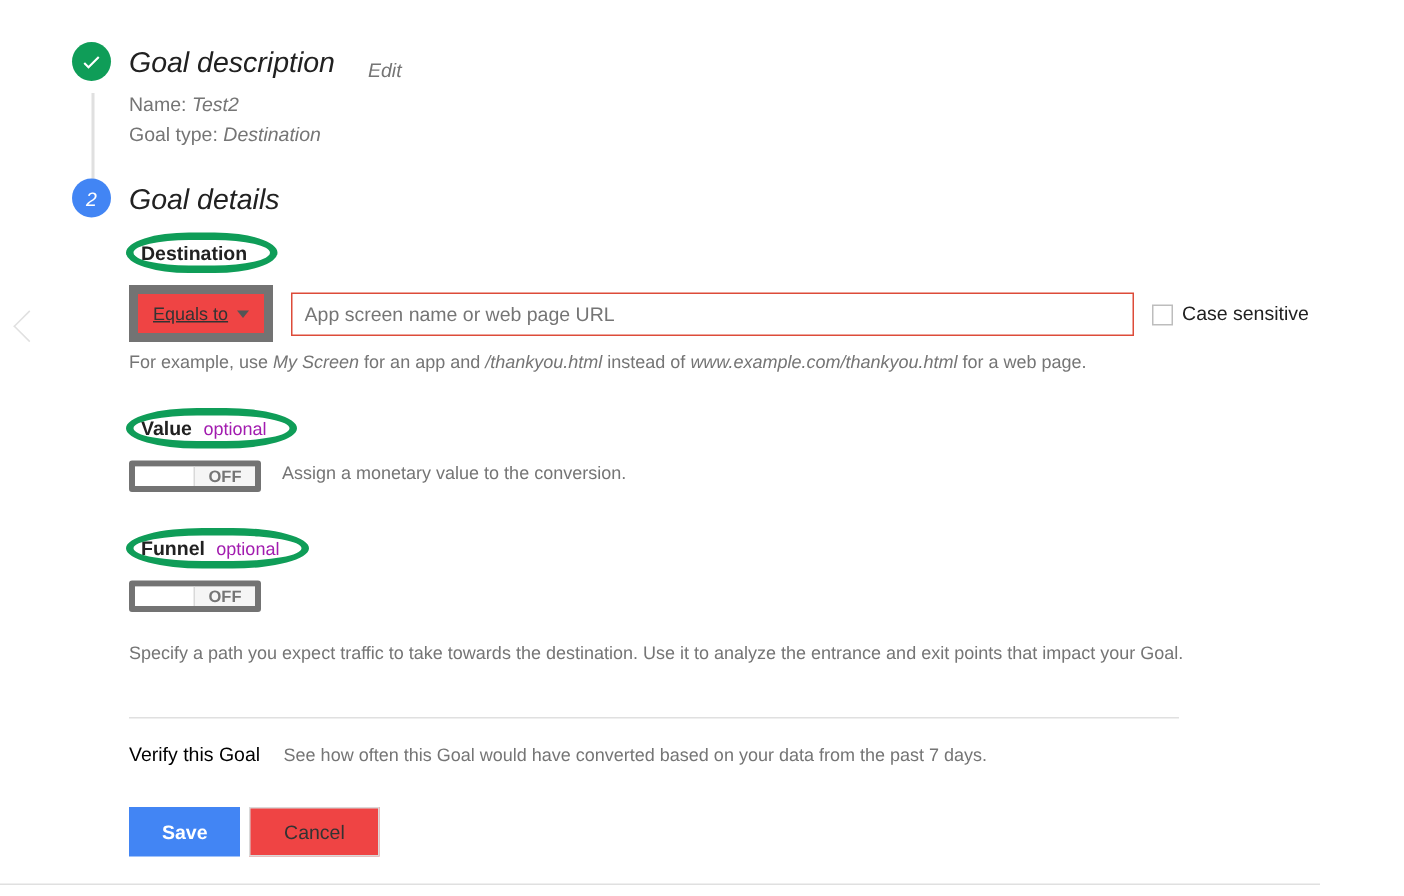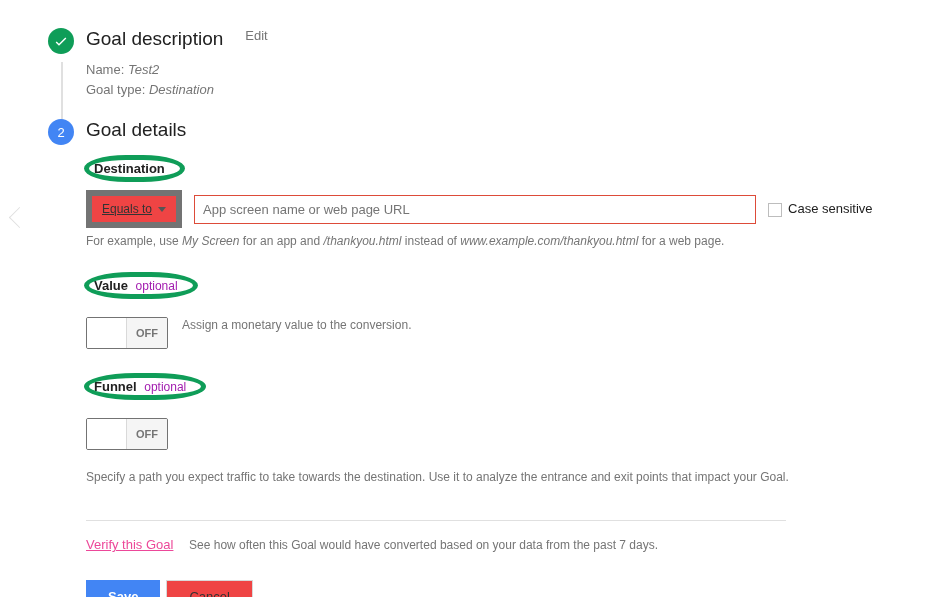--- a/index.html
+++ b/index.html
@@ -14,21 +14,21 @@
     .stepper-line {
       position: absolute;
       left: 61px;
       top: 62px;
       width: 2px;
       height: 60px;
       background: #e0e0e0;
       z-index: 0;
     }
     .step { position: relative; }
-    .step-header { display: flex; align-items: flex-start; }
+    .step-header { display: flex; align-items: flex-end; font-style: italic; }
     .step-circle {
       width: 26px; height: 26px;
       border-radius: 50%;
       display: flex; align-items: center; justify-content: center;
       font-size: 13px;
       color: #fff;
       position: relative;
       z-index: 1;
       flex-shrink: 0;
     }
@@ -110,25 +110,25 @@
       margin-right: 6px;
       vertical-align: middle;
     }
     .checkbox-label { color: #212121; font-size: 13px; cursor: pointer; }
 
     .helptext { color: #757575; font-size: 12px; margin-top: 6px; }
     .helptext em { }
 
     .toggle {
       display: inline-flex;
-      border: 1px solid #737373;
+      border: 4px solid #737373;
       border-radius: 2px;
       overflow: hidden;
-      height: 32px;
-      margin-top: 16px;
+      height: 21px;
+      margin-top: 6px;
     }
     .toggle-half {
       width: 40px;
       display: flex; align-items: center; justify-content: center;
       font-size: 11px; font-weight: 700;
       color: #757575;
       background: #fff;
     }
     .toggle-half.active { background: #f5f5f5; color: #757575; }
     .toggle-half.knob {
@@ -137,21 +137,21 @@
       box-shadow: 0 1px 1px rgba(0,0,0,.08);
     }
     .toggle-desc { color: #757575; font-size: 12px; margin-left: 14px; }
     .toggle-row { display: flex; align-items: center; margin-top: 4px; }
 
     .section-block { margin-top: 26px; }
     .long-help { color: #757575; font-size: 12px; line-height: 1.5; margin-top: 18px; max-width: 780px; }
 
     hr.sep { border: none; border-top: 1px solid #e0e0e0; margin: 34px 0 16px; max-width: 700px; }
 
-    .verify-link { color: #ec4899; font-size: 13px; margin-right: 12px; cursor: pointer; text-decoration: underline; }
+    .verify-link { color: #000000; font-size: 13px; margin-right: 12px; cursor: pointer; }
     .verify-desc { color: #757575; font-size: 12px; }
 
     .buttons-row { margin-top: 28px; display: flex; gap: 6px; }
     .btn-primary {
       background: #4285f4; color: #fff;
       border: none; padding: 8px 22px;
       font-size: 13px; font-weight: 700;
       cursor: pointer;
     }
     .btn-secondary {

